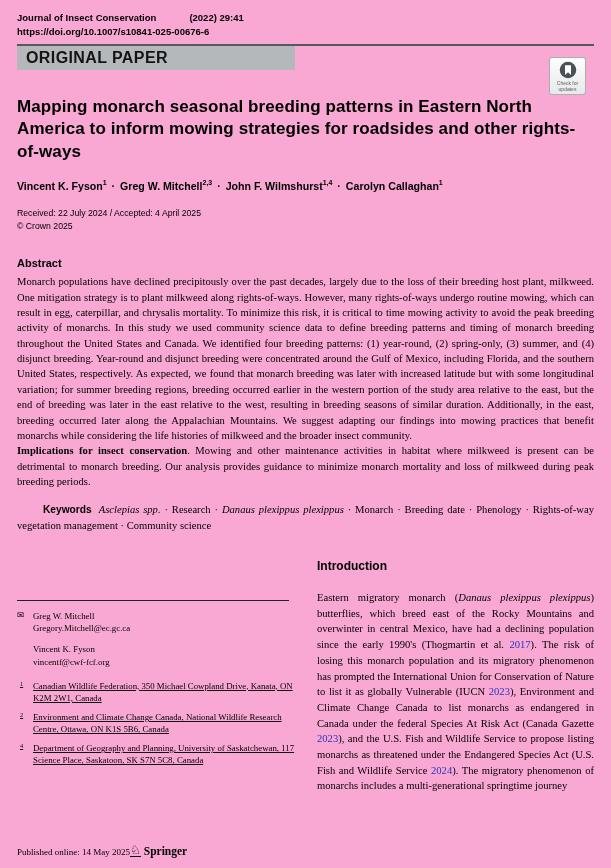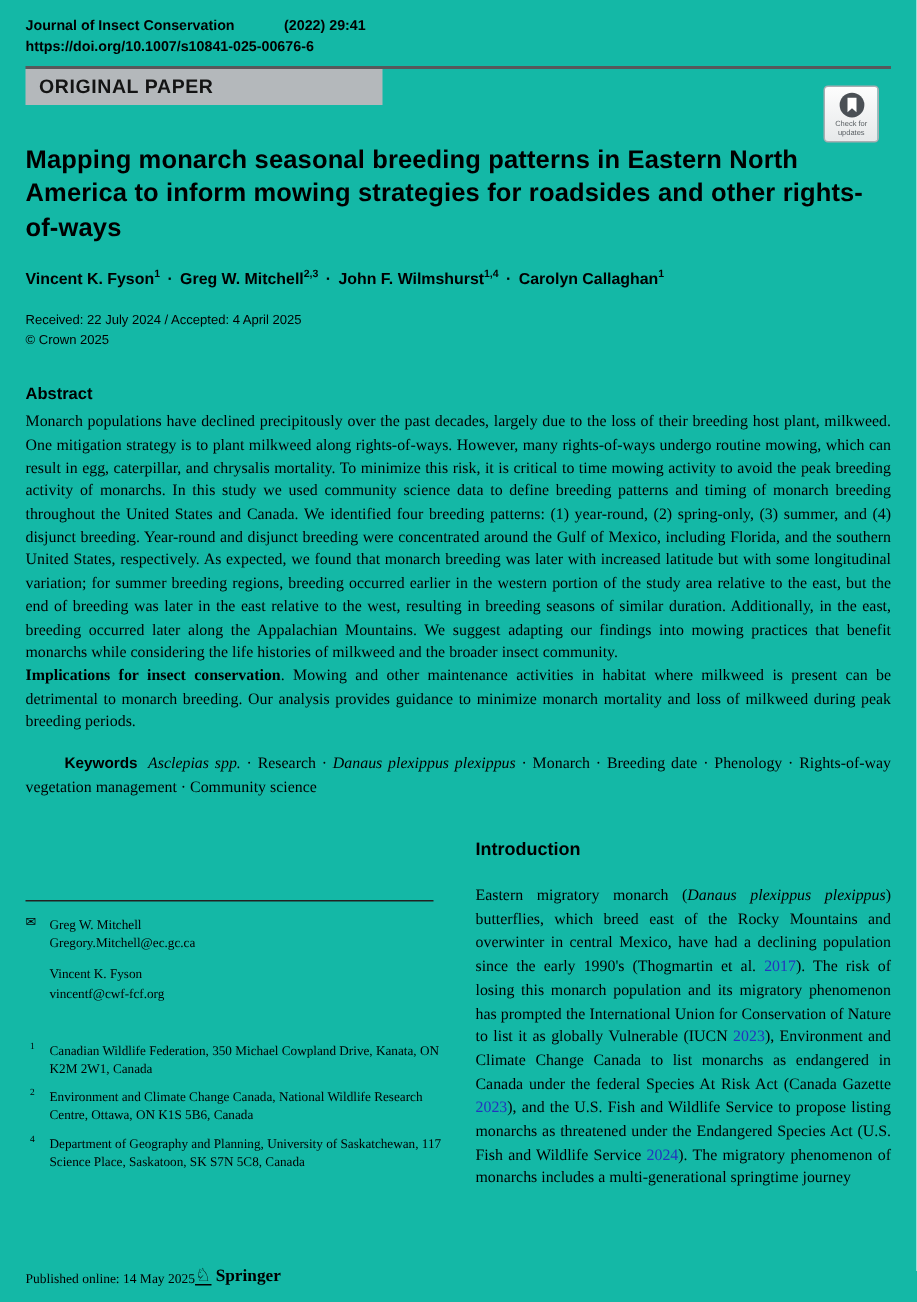--- a/index.html
+++ b/index.html
@@ -1,32 +1,32 @@
 <!DOCTYPE html>
 <html style="--badge: #b4b8bb; --rule: #57595b; --fnrule: #222222; --citation: #2433c0;"><head>
 <meta charset="utf-8">
 <style>
   * { margin:0; padding:0; box-sizing:border-box; }
   html,body { background:#ffffff; }
   .page {
     position:relative; width:611px; height:868px; margin:0 auto;
-    background:#14b8a6; color:#111; overflow:hidden;
+    background:#f9a8d4; color:#111; overflow:hidden;
     padding:8px 17px 0 17px;
     font-family:"Liberation Serif", serif;
   }
   
   .jline { display:flex; gap:33px; font-family:"Liberation Sans", sans-serif;
            font-size:9.5px; font-weight:bold; color:#000; margin-top:4px; }
   .doi   { font-family:"Liberation Sans", sans-serif; font-size:9.5px; font-weight:bold;
            color:#000; margin-top:3px; }
   .toprule { height:2px; background:var(--rule,#57595b); margin-top:7px; }
   .badge-row { position:relative; height:24px; }
-  .badge { position:absolute; left:0; top:0; width:238px; height:24px;
+  .badge { position:absolute; left:0; top:0; width:278px; height:24px;
            background:var(--badge,#b4b8bb); color:#141414;
-           font-family:"Liberation Sans", sans-serif; font-size:13px; font-weight:bold;
+           font-family:"Liberation Sans", sans-serif; font-size:16px; font-weight:bold;
            letter-spacing:.4px; line-height:24px; padding-left:9px; }
   .crossmark { position:absolute; right:8px; top:11px; width:37px; height:38px;
            border:1px solid #a9aeb2; border-radius:3px;
            background:linear-gradient(#fdfdfd,#e7e9ea);
            display:flex; flex-direction:column; align-items:center; justify-content:center;
            gap:1px; cursor:pointer; }
   .cm-circle { width:18px; height:18px; display:block; }
   .cm-text { font-family:"Liberation Sans", sans-serif; font-size:5px; line-height:1.2;
            color:#5a5f63; text-align:center; }
   
@@ -48,21 +48,21 @@
   .kw-label { font-family:"Liberation Sans", sans-serif; font-weight:bold; font-size:10.2px;
            margin-right:7px;padding-left:26px; }
   
   .columns { display:flex; gap:22px; margin-top:19px; }
   .col-left { width:278px; }
   .col-right { width:277px; }
   .fnrule { height:1px; background:var(--fnrule,#222); width:272px; margin-top:47px; }
   .corr { display:grid; grid-template-columns:16px 1fr; margin-top:9px;
           font-size:8.8px; line-height:1.38; color:#000; }
   .corr-icon { font-family:"DejaVu Sans", sans-serif; font-size:8.5px; }
-  .aff-list { margin-top:26px; }
+  .aff-list { margin-top:12px;text-decoration:underline; }
   .aff { display:grid; grid-template-columns:16px 1fr; margin-top:7px;
          font-size:8.8px; line-height:1.38; color:#000; }
   .aff-num { font-size:6.3px; padding-left:3px; }
   h2.introhead { font-family:"Liberation Sans", sans-serif; font-size:12px; font-weight:bold;
          color:#000; margin-top:6px; }
   .intro-p { margin-top:17px; font-size:10.6px; line-height:1.48; text-align:justify; color:#000; }
   .cite { color:var(--citation,#2433c0); cursor:pointer; }
   
   .footer { position:absolute; left:17px; right:17px; bottom:11px;
          display:flex; justify-content:flex-start; align-items:flex-end; }

